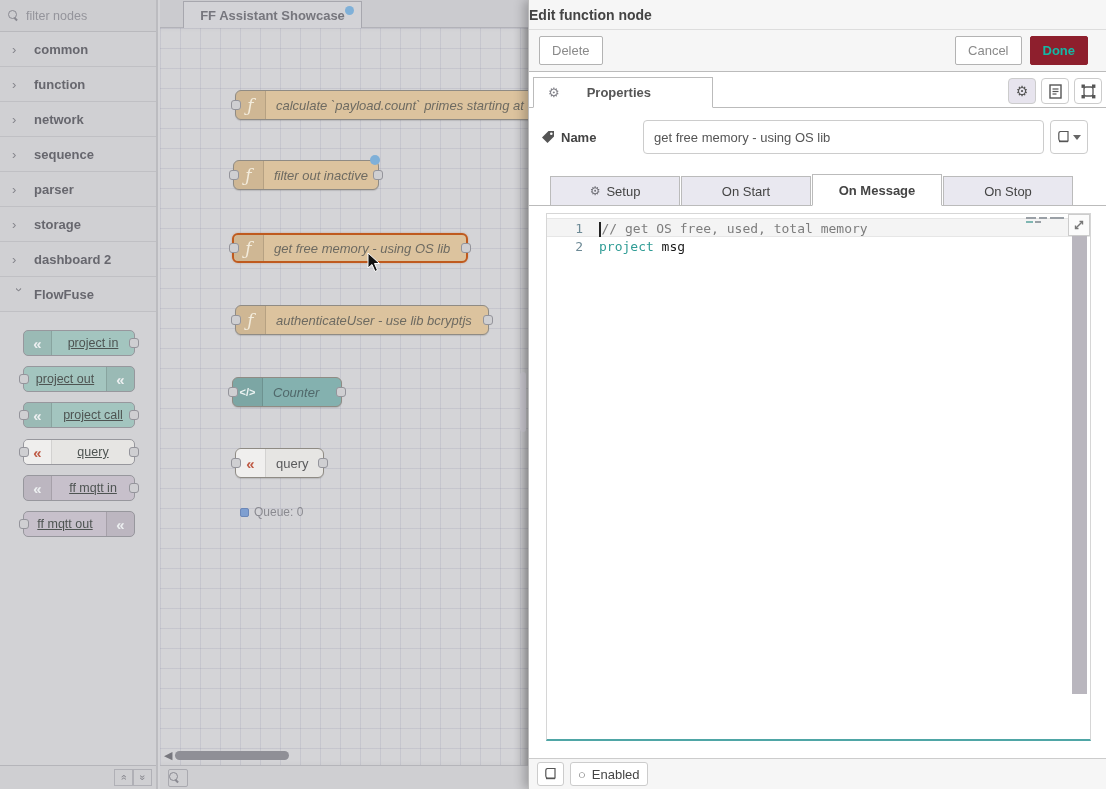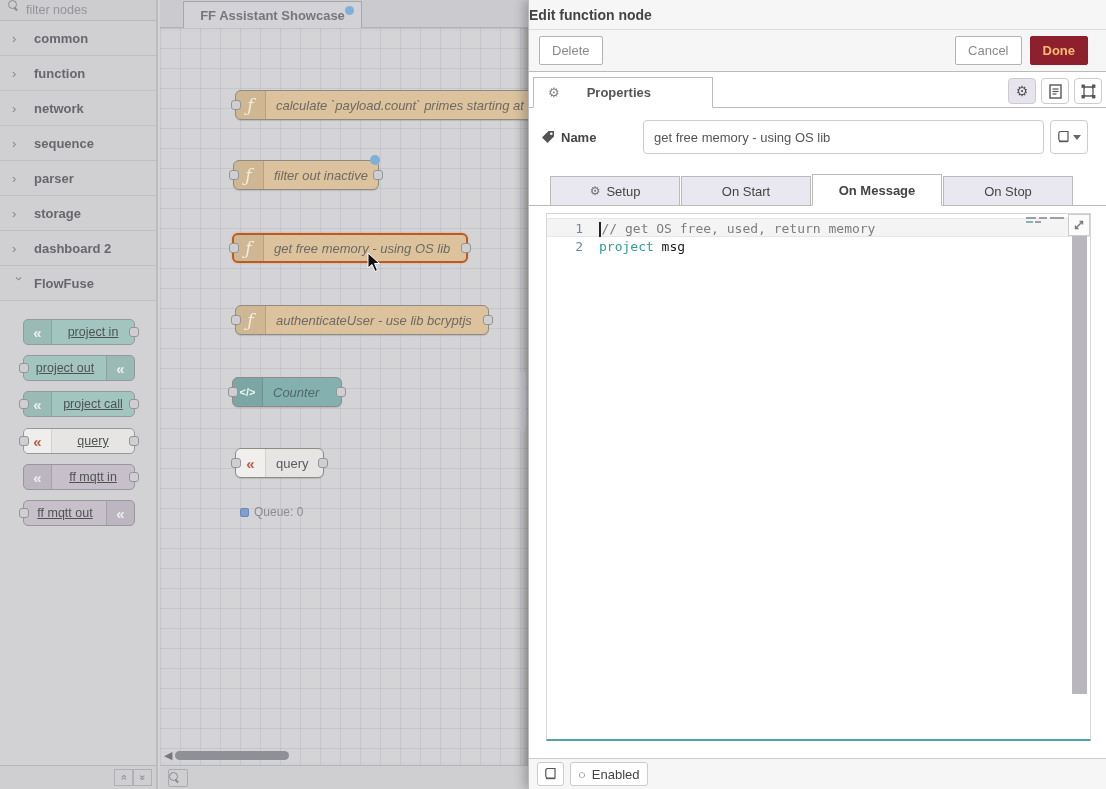--- a/index.html
+++ b/index.html
@@ -3,22 +3,22 @@
 <meta charset="utf-8">
 <style>
   * { margin:0; padding:0; box-sizing:border-box; }
   html,body { width:1106px; height:789px; overflow:hidden;
     font-family:"Liberation Sans", sans-serif; background:#d4d4d7; }
   #app { position:relative; width:1106px; height:789px; }
 
   
   #palette { position:absolute; left:0; top:0; width:158px; height:789px;
     background:#d2d2d5; border-right:2px solid #bcbcc0; }
-  .palette-search { position:relative; height:21px; background:#cdcdd0;
-    border-bottom:1px solid #b9b9bd; display:flex; padding-left:8px; }
+  .palette-search { position:relative; height:32px; background:#cdcdd0;
+    border-bottom:1px solid #b9b9bd; display:flex; align-items:center; padding-left:8px; }
   .mag-icon { position:relative; width:12px; height:12px; display:inline-block; margin-right:6px; }
   .mag-icon::before { content:""; position:absolute; left:0; top:0; width:7px; height:7px;
     border:1.5px solid #8a8a92; border-radius:50%; }
   .mag-icon::after { content:""; position:absolute; left:7px; top:7px; width:4px; height:1.5px;
     background:#8a8a92; transform:rotate(45deg); transform-origin:0 0; }
   .palette-search input { background:transparent; border:none; outline:none;
     font-size:12.5px; color:#6e6e75; width:110px; }
   .palette-search input::placeholder { color:#94949b; }
   .pal-cat { height:35px; display:flex; align-items:center; padding-left:12px;
     background:#d0d0d3; border-bottom:1px solid #c0c0c4; cursor:pointer; }
@@ -110,21 +110,21 @@
   
   #tray { position:absolute; left:528px; top:0; width:578px; height:789px; background:#fff;
     border-left:1px solid #bbb; box-shadow:-4px 0 10px rgba(0,0,0,0.25); }
   .tray-header { height:30px; background:#f6f6f6; border-bottom:1px solid #ddd;
     display:flex; align-items:center; }
   .tray-header .ttitle { font-size:14px; font-weight:bold; color:#444; }
   .tray-toolbar { height:42px; background:#f6f6f6; border-bottom:1px solid #bbb;
     display:flex; align-items:center; padding:0 18px 0 10px; }
   .btn { font-size:13px; border-radius:2px; cursor:pointer; border:1px solid #b3b3b3;
     background:#fff; color:#8a8a8a; padding:6px 12px; }
-  .btn-done { background:#8e1f2d; border-color:#8e1f2d; color:#fdba74; font-weight:bold; margin-left:8px; }
+  .btn-done { background:#8e1f2d; border-color:#8e1f2d; color:#14b8a6; font-weight:bold; margin-left:8px; }
   .btn-cancel { margin-left:auto; }
 
   .prop-tabbar { position:relative; height:33px; margin-top:3px; }
   .prop-tabbar .bar-line { position:absolute; left:0; bottom:0; width:100%; height:1px; background:#bbb; }
   .prop-tab { position:absolute; left:4px; bottom:0; width:180px; height:31px; background:#fff;
     border:1px solid #bbb; border-bottom:1px solid #fff; display:flex; align-items:center;
     padding-left:14px; cursor:pointer; z-index:2; }
   .prop-tab .gear { color:#828289; font-size:13px; margin-right:7px; }
   .prop-tab .plabel { font-size:13px; font-weight:bold; color:#555;padding-left:20px; }
   .prop-icons { position:absolute; right:4px; bottom:4px; display:flex; gap:5px; }
@@ -429,21 +429,21 @@
       </div>
       <div class="fn-tab" style="left:414px;">
         <span>On Stop</span>
       </div>
     </div>
 
     <div id="code-editor">
       <div style="height:4px;"></div>
       <div class="code-line current">
         <span class="gutter">1</span>
-        <span class="ctext"><span class="cursor-bar"></span><span class="tok-comment">// get OS free, used, return memory</span></span>
+        <span class="ctext"><span class="cursor-bar"></span><span class="tok-comment">// get OS free, used, total memory</span></span>
       </div>
       <div class="code-line">
         <span class="gutter">2</span>
         <span class="ctext"><span class="tok-keyword">project</span><span class="tok-var"> msg</span></span>
       </div>
 
       <div class="minimap-strip"></div>
       <div class="minimap-marks">
         <span class="mm" style="left:0; top:1px; width:10px;"></span>
         <span class="mm" style="left:13px; top:1px; width:8px;"></span>

